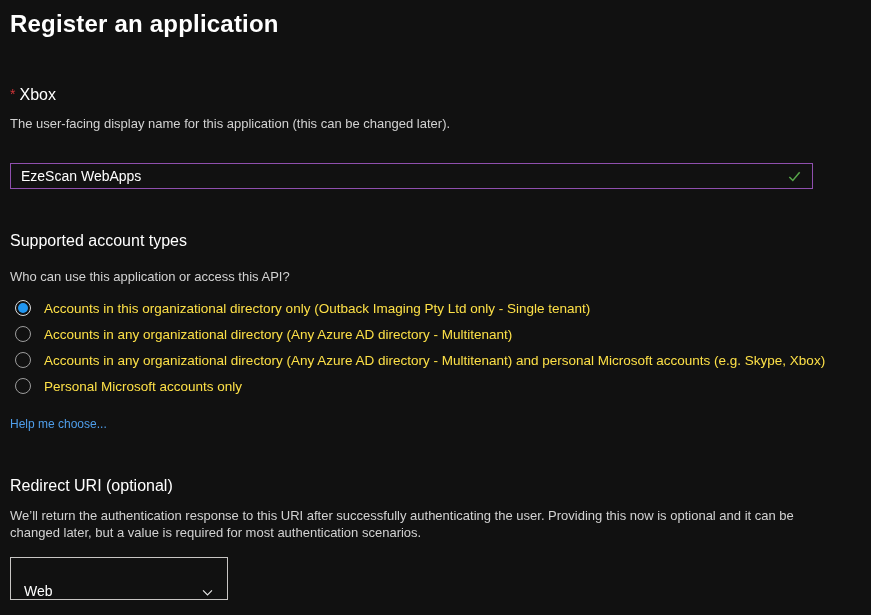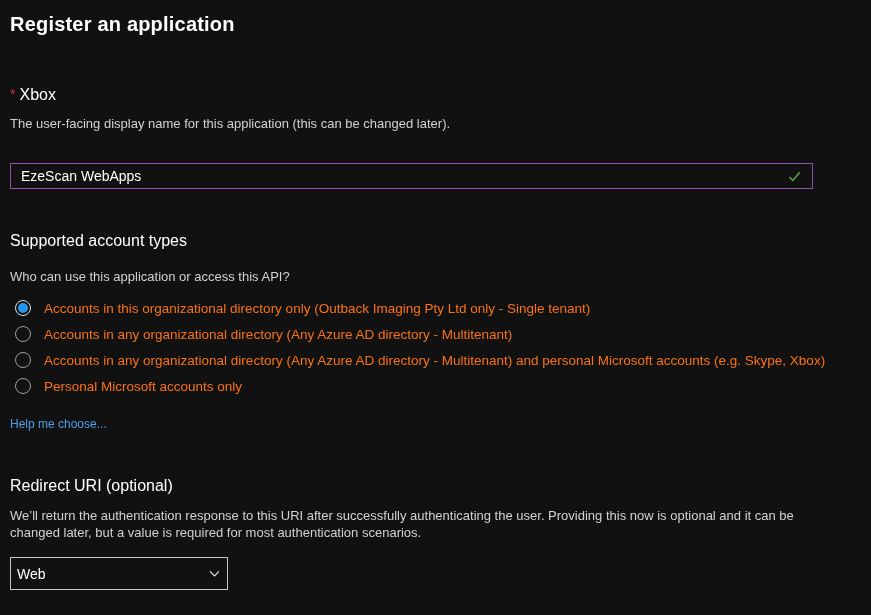--- a/index.html
+++ b/index.html
@@ -23,21 +23,21 @@
     color: var(--text-primary);
   }
   .page {
     width: 871px;
     height: 615px;
     padding: 8px 10px 0 10px;
     overflow: hidden;
   }
   h1.page-title {
     margin: 0;
-    font-size: 20px;
+    font-size: 24px;
     line-height: 32px;
     font-weight: 700;
     letter-spacing: 0.2px;
   }
   .field-label {
     margin-top: 44px;
     font-size: 16px;
     line-height: 20px;
     font-weight: 400;
   }
@@ -114,46 +114,46 @@
     content: "";
     position: absolute;
     left: 50%; top: 50%;
     width: 10px; height: 10px;
     margin: -5px 0 0 -5px;
     border-radius: 50%;
     background: var(--radio-selected-blue);
   }
   .radio-label {
     font-size: 13.5px;
-    color: #f97316;
+    color: #fde047;
     white-space: nowrap;
   }
   .help-link {
     display: inline-block;
     margin-top: 17px;
     font-size: 12px;
     line-height: 17px;
     color: var(--link-blue);
     text-decoration: none;
     cursor: pointer;
   }
 
   .controls-row {
     margin-top: 16px;
     display: flex;
     align-items: center;
   }
   .select-control {
     width: 218px;
-    height: 33px;
+    height: 43px;
     border: 1px solid var(--select-border-gray);
     display: flex;
-    align-items: center;
+    align-items: flex-end;
     justify-content: space-between;
-    padding: 0 6px;
+    padding: 0 13px;
     cursor: pointer;
     background: transparent;
   }
   .select-control .select-value { font-size: 14px; color: var(--text-primary); }
   .chevron-icon { color: #e8e8e8; display: inline-flex; }
   .uri-input {
     margin-top: 0;
     margin-left: 10px;
     width: 425px;
     height: 25px;

